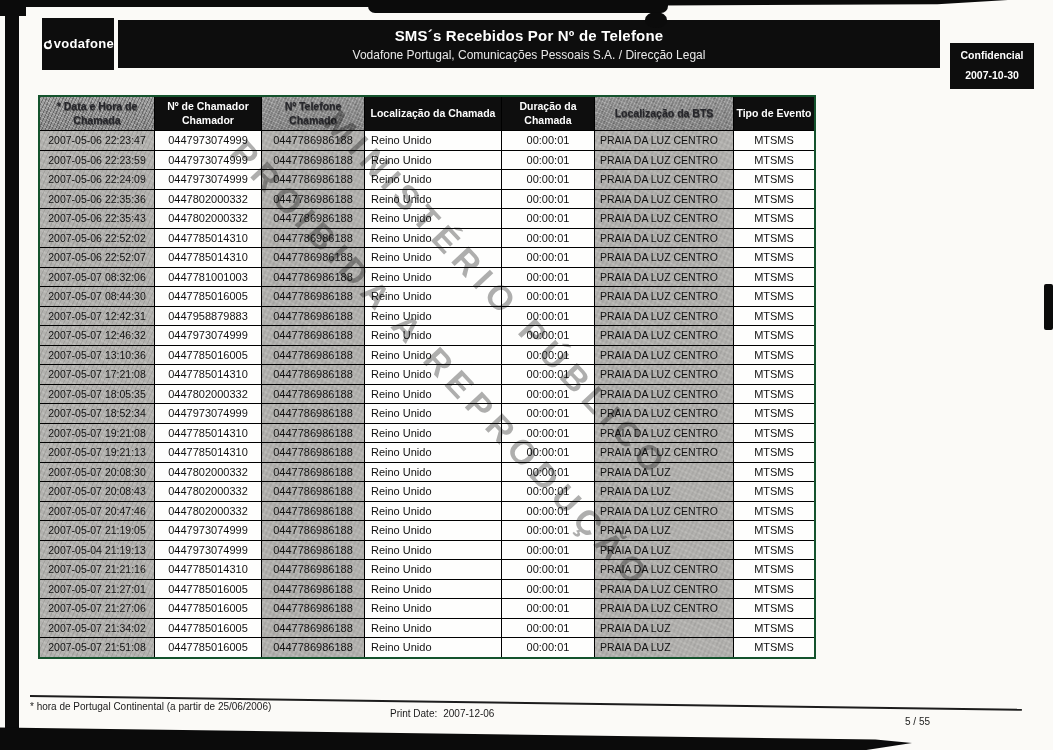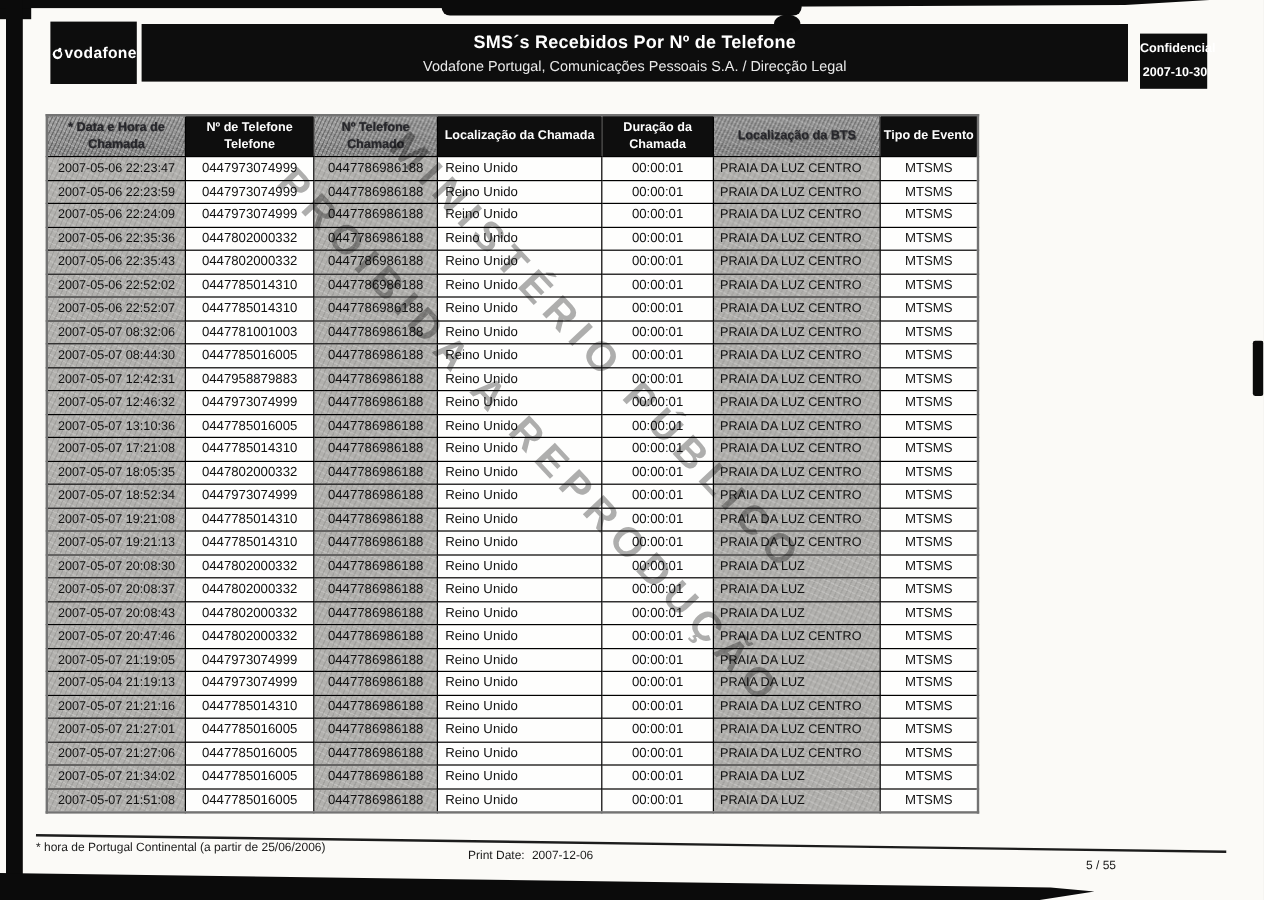--- a/index.html
+++ b/index.html
@@ -30,29 +30,29 @@
   }
   .logo-box svg{margin-top:2px;}
   .logo-word{color:#fff;font-size:13px;font-weight:bold;letter-spacing:.3px;margin-top:-2px;}
   .title-bar{
     position:absolute;left:118px;top:20px;width:822px;height:48px;
     background:#0d0d0d;color:#fff;text-align:center;z-index:10;
   }
   .doc-title{padding-top:7px;font-size:15px;font-weight:bold;letter-spacing:.2px;}
   .doc-subtitle{margin-top:4px;font-size:12px;color:#e9e9e9;}
   .conf-box{
-    position:absolute;left:950px;top:28px;width:56px;height:46px;
-    background:#0d0d0d;color:#fff;text-align:right;
+    position:absolute;left:950px;top:43px;width:84px;height:46px;
+    background:#0d0d0d;color:#fff;text-align:center;
     font-size:10.5px;font-weight:bold;z-index:10;
   }
   .conf-label{margin-top:6px;}
   .conf-date{margin-top:8px;}
   
   .table-wrap{position:absolute;left:38px;top:95px;z-index:10;}
-  table{border-collapse:collapse;table-layout:fixed;width:740px;border:2px solid #737373;}
+  table{border-collapse:collapse;table-layout:fixed;width:740px;border:2px solid #14532d;}
   th,td{border:1px solid #000;overflow:hidden;}
   th{
     background:#0e0e0e;color:#fdfdfd;font-size:10.5px;font-weight:bold;
     height:33px;line-height:1.25;padding:0 2px;white-space:normal;
   }
   td{height:18.5px;font-size:11px;padding:0 3px;background:#fefefd;white-space:nowrap;color:#111;}
   .c0{width:110px;} .c1{width:102px;} .c2{width:98px;} .c3{width:132px;}
   .c4{width:88px;}  .c5{width:134px;} .c6{width:76px;}
   td.c0{text-align:center;font-size:10.5px;}
   td.c1,td.c2,td.c4,td.c6{text-align:center;}
@@ -112,21 +112,21 @@
   <div class="conf-box">
     <div class="conf-label">Confidencial</div>
     <div class="conf-date">2007-10-30</div>
   </div>
 
   <div class="table-wrap">
     <table>
       <thead>
           <tr>
             <th class="c0 rh">* Data e Hora de Chamada</th>
-            <th class="c1">Nº de Telefone Telefone</th>
+            <th class="c1">Nº de Chamador Chamador</th>
             <th class="c2 rh">Nº Telefone Chamado</th>
             <th class="c3">Localização da Chamada</th>
             <th class="c4">Duração da Chamada</th>
             <th class="c5 rh">Localização da BTS</th>
             <th class="c6">Tipo de Evento</th>
           </tr>
         </thead>
       <tbody>
           <tr>
             <td class="c0 rc">2007-05-06 22:23:47</td>
@@ -276,29 +276,20 @@
             <td class="c0 rc">2007-05-07 19:21:13</td>
             <td class="c1">0447785014310</td>
             <td class="c2 rc">0447786986188</td>
             <td class="c3">Reino Unido</td>
             <td class="c4">00:00:01</td>
             <td class="c5 rc">PRAIA DA LUZ CENTRO</td>
             <td class="c6">MTSMS</td>
           </tr>
           <tr>
             <td class="c0 rc">2007-05-07 20:08:30</td>
-            <td class="c1">0447802000332</td>
-            <td class="c2 rc">0447786986188</td>
-            <td class="c3">Reino Unido</td>
-            <td class="c4">00:00:01</td>
-            <td class="c5 rc">PRAIA DA LUZ</td>
-            <td class="c6">MTSMS</td>
-          </tr>
-          <tr>
-            <td class="c0 rc">2007-05-07 20:08:37</td>
             <td class="c1">0447802000332</td>
             <td class="c2 rc">0447786986188</td>
             <td class="c3">Reino Unido</td>
             <td class="c4">00:00:01</td>
             <td class="c5 rc">PRAIA DA LUZ</td>
             <td class="c6">MTSMS</td>
           </tr>
           <tr>
             <td class="c0 rc">2007-05-07 20:08:43</td>
             <td class="c1">0447802000332</td>

